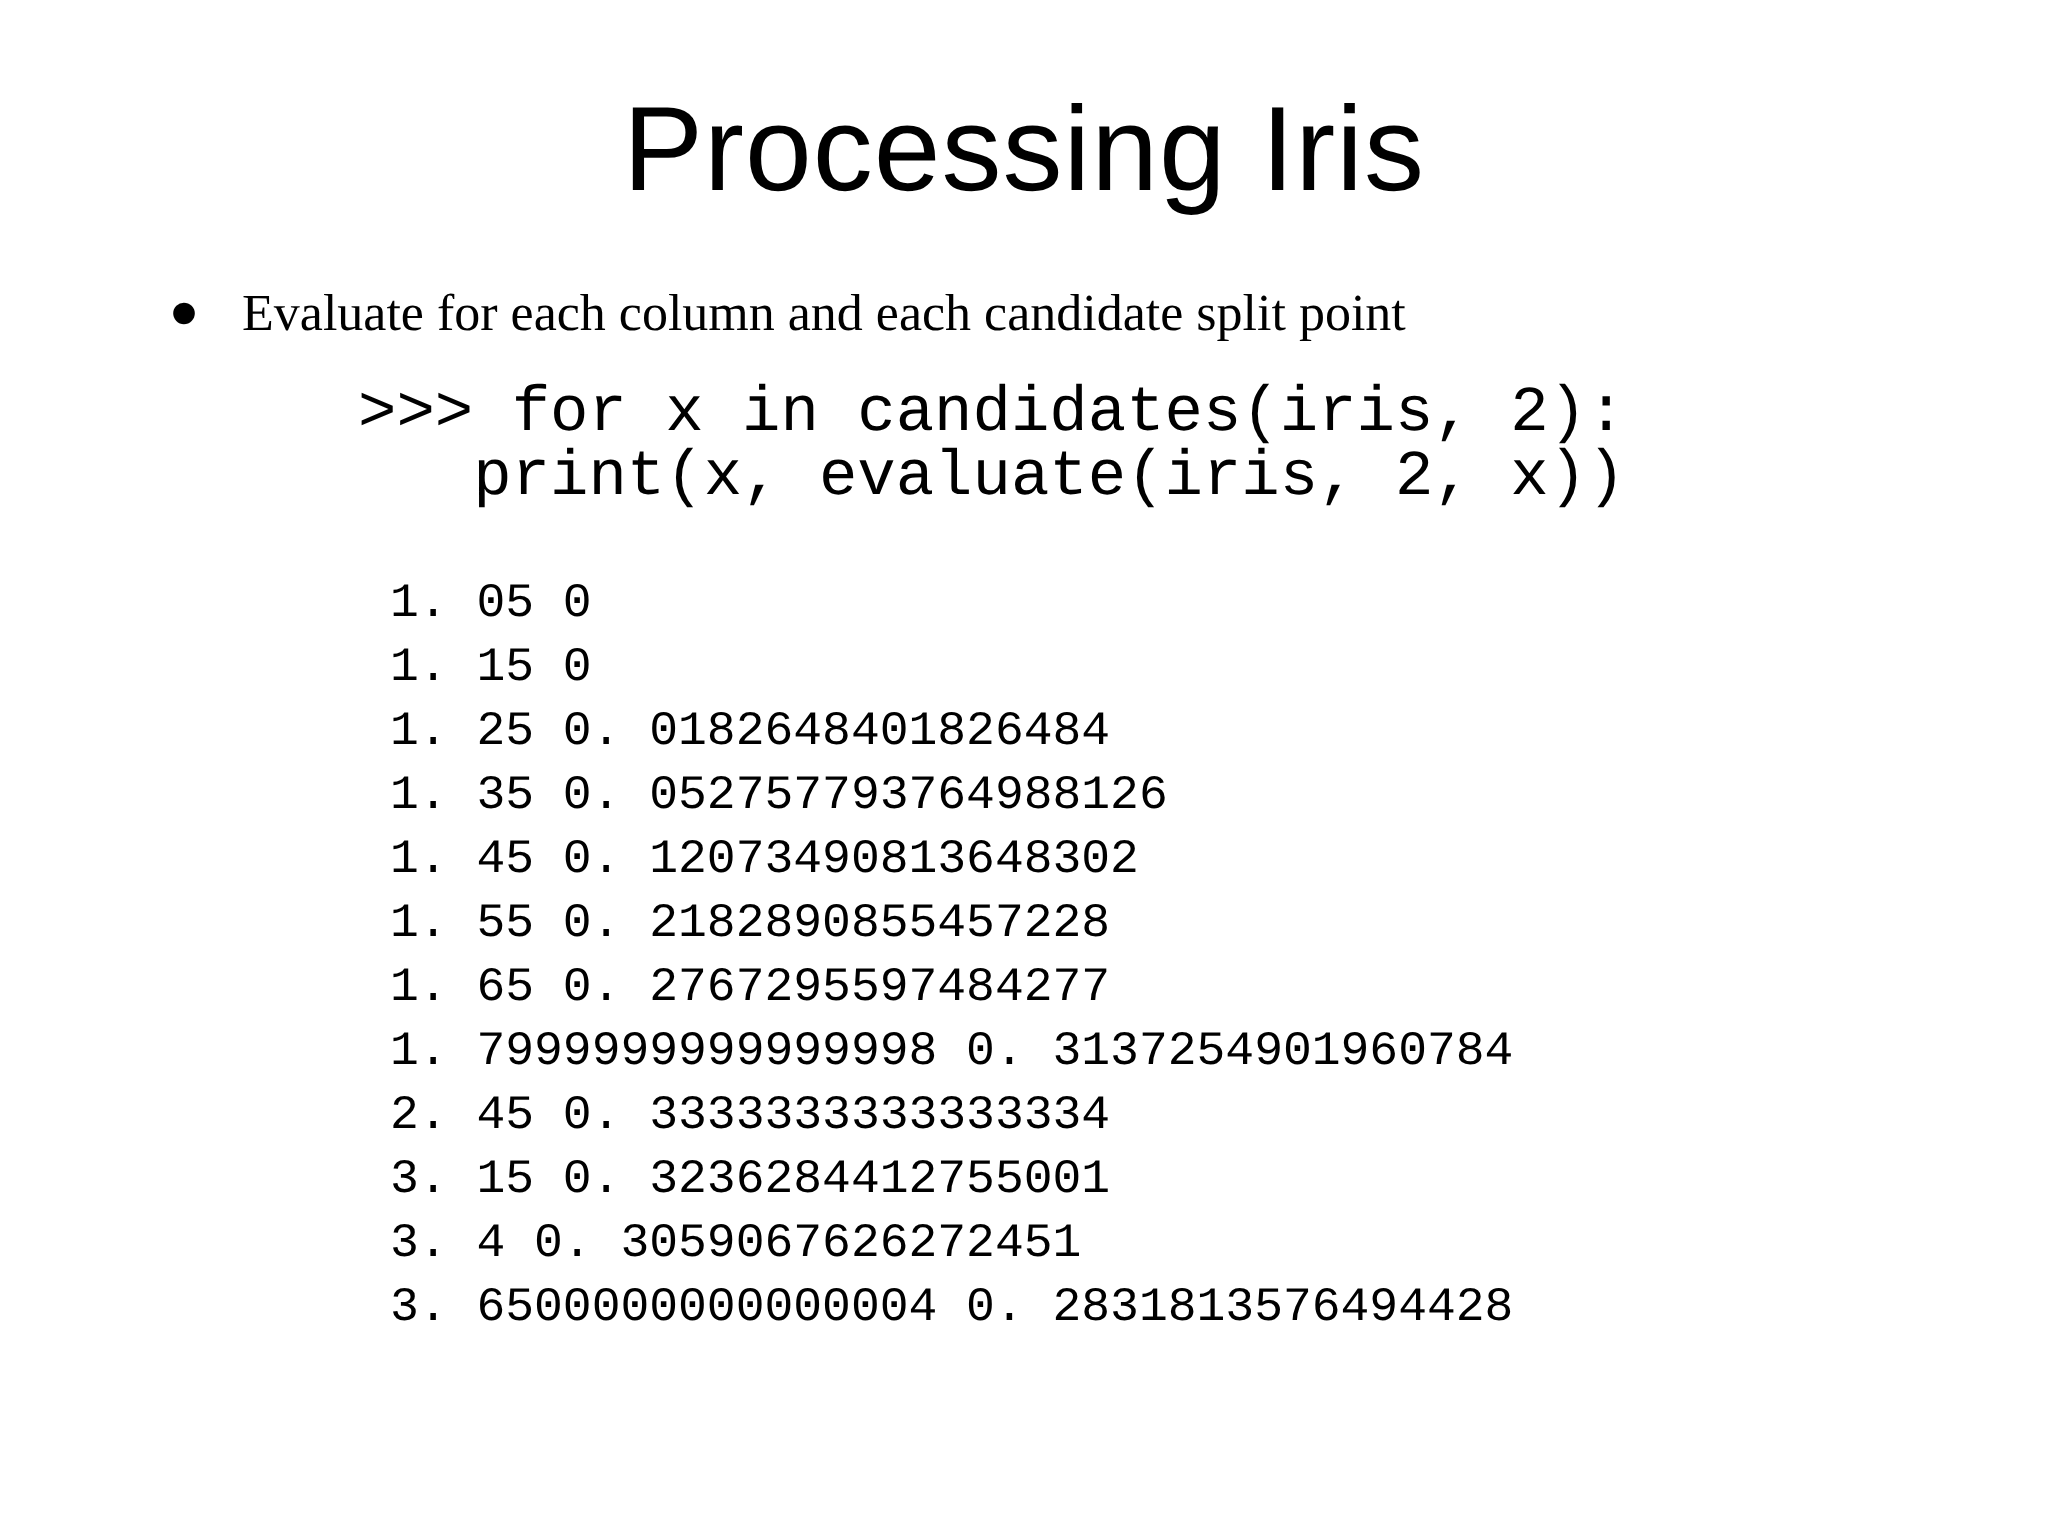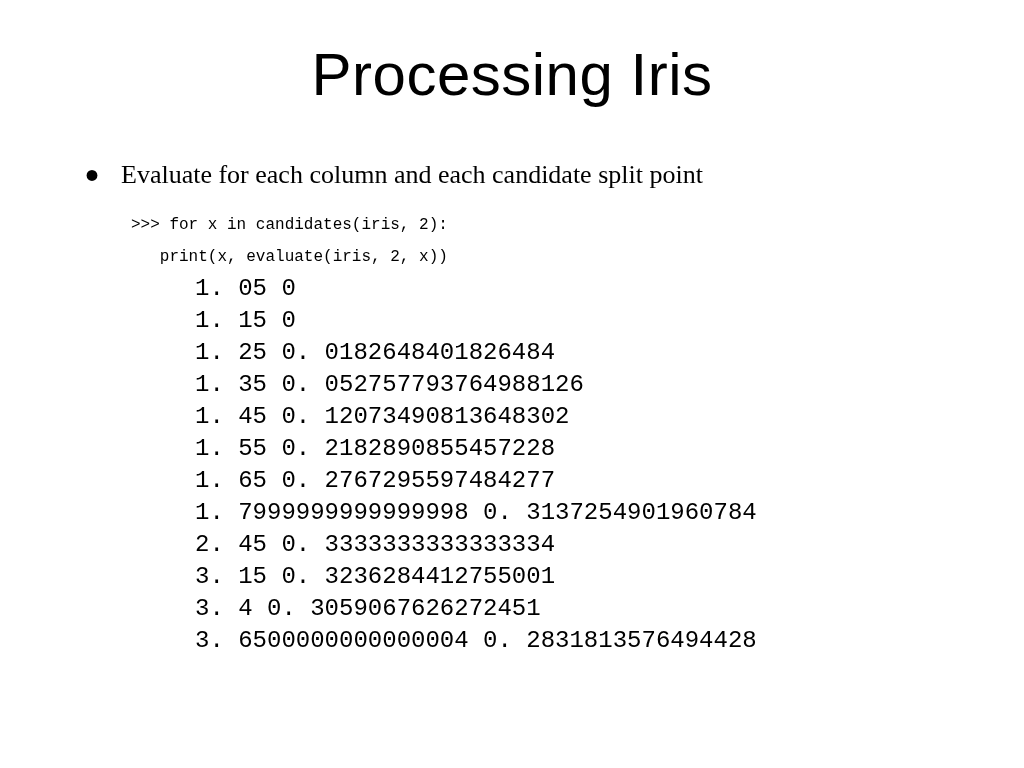--- a/index.html
+++ b/index.html
@@ -1,23 +1,23 @@
 <!DOCTYPE html>
 <html><head>
 <meta charset="utf-8">
 <style>
   * { margin: 0; padding: 0; box-sizing: border-box; }
   html, body { width: 1024px; height: 768px; background: #ffffff; font-family: Arial, Helvetica, sans-serif; color: #000; }
   .slide { width: 1024px; height: 768px; position: relative; padding: 30px 60px 30px 60px; }
-  .title { font-size: 60px; font-weight: 400; text-align: center; margin-top: 10px; margin-bottom: 50px; letter-spacing: 0.5px; }
+  .title { font-size: 60px; font-weight: 400; text-align: center; margin-top: 10px; margin-bottom: 32px; letter-spacing: 0.5px; }
   .bullet-row { display: flex; align-items: flex-start; margin-left: 25px; margin-bottom: 18px; }
   .bullet-dot { font-size: 40px; line-height: 20px; margin-right: 22px; margin-top: 6px; }
   .bullet-text { font-size: 26px; line-height: 32px; font-family: Liberation Serif, serif; }
-  .code-block { font-family: "Courier New", Courier, monospace; font-size: 16px; line-height: 32px; margin-left: 71px; white-space: pre; }
-  .output-block { font-family: "Courier New", Courier, monospace; font-size: 24px; line-height: 32px; margin-left: 135px; white-space: pre; }
+  .code-block { font-family: "Courier New", Courier, monospace; font-size: 32px; line-height: 32px; margin-left: 119px; white-space: pre; }
+  .output-block { font-family: "Courier New", Courier, monospace; font-size: 24px; line-height: 32px; margin-left: 135px; margin-top: 32px; white-space: pre; }
 </style>
 </head>
 <body>
 <div class="slide">
   <h1 class="title">Processing Iris</h1>
 
   <div class="bullet-row">
     <div class="bullet-dot">•</div>
     <div class="bullet-text">Evaluate for each column and each candidate split point</div>
   </div>

